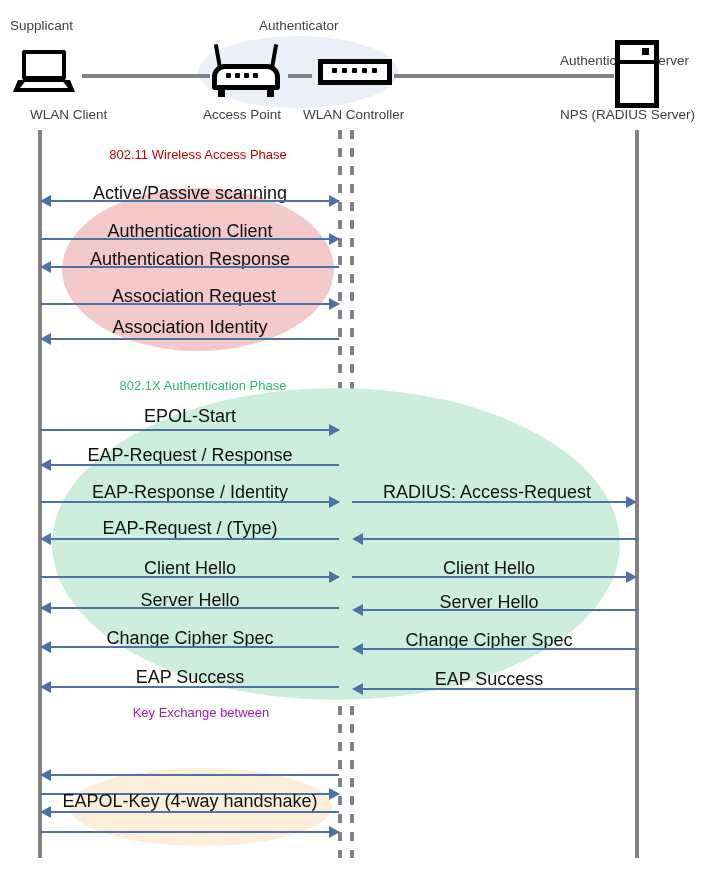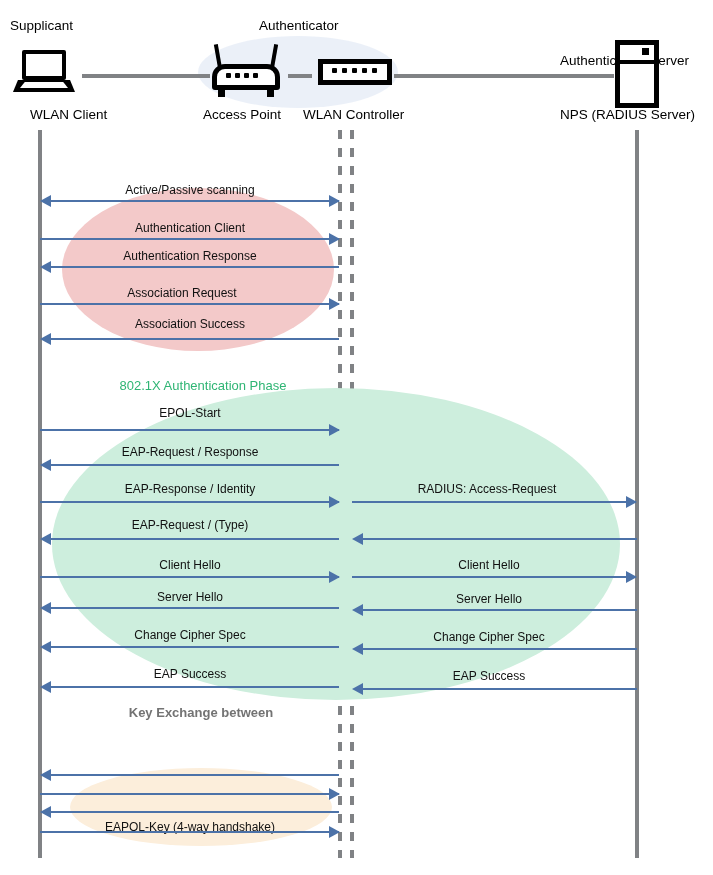--- a/index.html
+++ b/index.html
@@ -8,21 +8,21 @@
     background:#ffffff;
     font-family:"Liberation Sans", sans-serif;
     overflow:hidden;
   }
   #stage{position:relative;width:713px;height:875px;}
 
   
   .hdr-label{
     position:absolute;
     font-size:13.5px;
-    color:#000000;
+    color:#404040;
     white-space:nowrap;
   }
   .hdr-top{top:18px;}
   .hdr-bot{top:107px;}
 
   
   .halo{
     position:absolute;
     left:198px;top:36px;width:200px;height:72px;
     background:#e8edf7;
@@ -97,21 +97,21 @@
     position:absolute;
     font-size:13px;
     text-align:center;
     white-space:pre-line;
     line-height:1.45;
   }
 
   
   .msg-label{
     position:absolute;
-    font-size:12px;
+    font-size:18px;
     color:#111;
     text-align:center;
     white-space:nowrap;
     transform:translateX(-50%);
   }
   .arrow-line{
     position:absolute;
     height:2px;
     background:#4c72a8;
   }
@@ -183,41 +183,42 @@
 
   <div class="lifeline" style="left:38px;top:130px;height:728px;"></div>
   <div class="lifeline-dashed" style="left:338px;top:130px;height:728px;"></div>
   <div class="lifeline-dashed" style="left:350px;top:130px;height:728px;"></div>
   <div class="lifeline" style="left:635px;top:130px;height:728px;"></div>
 
   <div class="ellipse" style="left:62px;top:188px;width:272px;height:163px;background:#f3c9c9;"></div>
   <div class="ellipse" style="left:52px;top:388px;width:568px;height:312px;background:#cdeedd;"></div>
   <div class="ellipse" style="left:70px;top:768px;width:262px;height:78px;background:#fceedb;"></div>
 
+  <div class="phase-title" style="left:88px;top:146px;width:220px;color:#c00000;">802.11 Wireless Access Phase</div>
   <div class="phase-title" style="left:93px;top:377px;width:220px;color:#2fb574;">802.1X Authentication Phase</div>
-  <div class="phase-title" style="left:91px;top:704px;width:220px;color:#737373;font-weight:bold;">Key Exchange between</div>
+  <div class="phase-title" style="left:91px;top:704px;width:220px;color:#a21caf;">Key Exchange between</div>
 
   <div class="msg-label" style="left:190px;top:183px;">Active/Passive scanning</div>
   <div class="arrow-line" style="left:42px;top:200px;width:297px;"></div>
   <div class="arrow-head ah-left" style="left:40px;top:195px;"></div>
   <div class="arrow-head ah-right" style="left:329px;top:195px;"></div>
 
   <div class="msg-label" style="left:190px;top:221px;">Authentication Client</div>
   <div class="arrow-line" style="left:40px;top:238px;width:299px;"></div>
   <div class="arrow-head ah-right" style="left:329px;top:233px;"></div>
 
   <div class="msg-label" style="left:190px;top:249px;">Authentication Response</div>
   <div class="arrow-line" style="left:42px;top:266px;width:297px;"></div>
   <div class="arrow-head ah-left" style="left:40px;top:261px;"></div>
 
-  <div class="msg-label" style="left:182px;top:286px;">Association Request</div>
+  <div class="msg-label" style="left:194px;top:286px;">Association Request</div>
   <div class="arrow-line" style="left:40px;top:303px;width:299px;"></div>
   <div class="arrow-head ah-right" style="left:329px;top:298px;"></div>
 
-  <div class="msg-label" style="left:190px;top:317px;">Association Success</div>
+  <div class="msg-label" style="left:190px;top:317px;">Association Identity</div>
   <div class="arrow-line" style="left:42px;top:338px;width:297px;"></div>
   <div class="arrow-head ah-left" style="left:40px;top:333px;"></div>
 
   <div class="msg-label" style="left:190px;top:406px;">EPOL-Start</div>
   <div class="arrow-line" style="left:40px;top:429px;width:299px;"></div>
   <div class="arrow-head ah-right" style="left:329px;top:424px;"></div>
 
   <div class="msg-label" style="left:190px;top:445px;">EAP-Request / Response</div>
   <div class="arrow-line" style="left:42px;top:464px;width:297px;"></div>
   <div class="arrow-head ah-left" style="left:40px;top:459px;"></div>
@@ -268,20 +269,20 @@
   <div class="msg-label" style="left:489px;top:669px;">EAP Success</div>
   <div class="arrow-line" style="left:354px;top:688px;width:283px;"></div>
   <div class="arrow-head ah-left" style="left:352px;top:683px;"></div>
 
   <div class="arrow-line" style="left:42px;top:774px;width:297px;"></div>
   <div class="arrow-head ah-left" style="left:40px;top:769px;"></div>
 
   <div class="arrow-line" style="left:40px;top:793px;width:299px;"></div>
   <div class="arrow-head ah-right" style="left:329px;top:788px;"></div>
 
-  <div class="msg-label" style="left:190px;top:820px;background:transparent;">EAPOL-Key (4-way handshake)</div>
+  <div class="msg-label" style="left:190px;top:791px;background:transparent;">EAPOL-Key (4-way handshake)</div>
   <div class="arrow-line" style="left:42px;top:811px;width:297px;"></div>
   <div class="arrow-head ah-left" style="left:40px;top:806px;"></div>
 
   <div class="arrow-line" style="left:40px;top:831px;width:299px;"></div>
   <div class="arrow-head ah-right" style="left:329px;top:826px;"></div>
 
 </div>
 
 </body></html>

